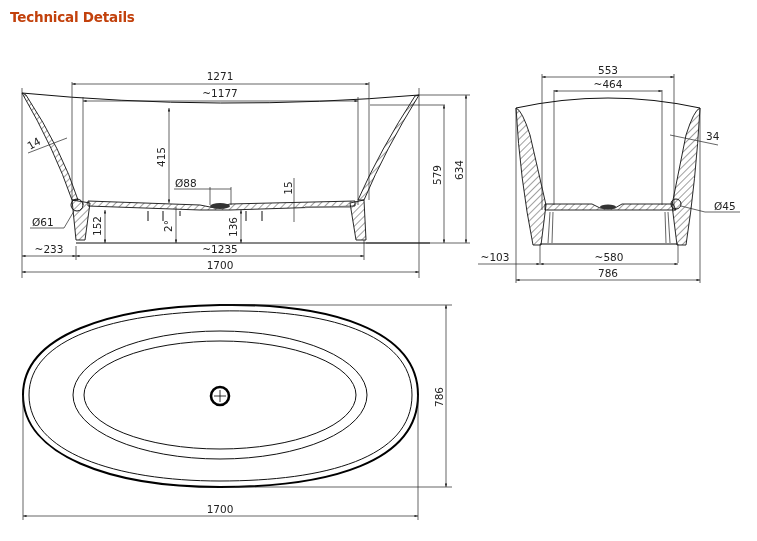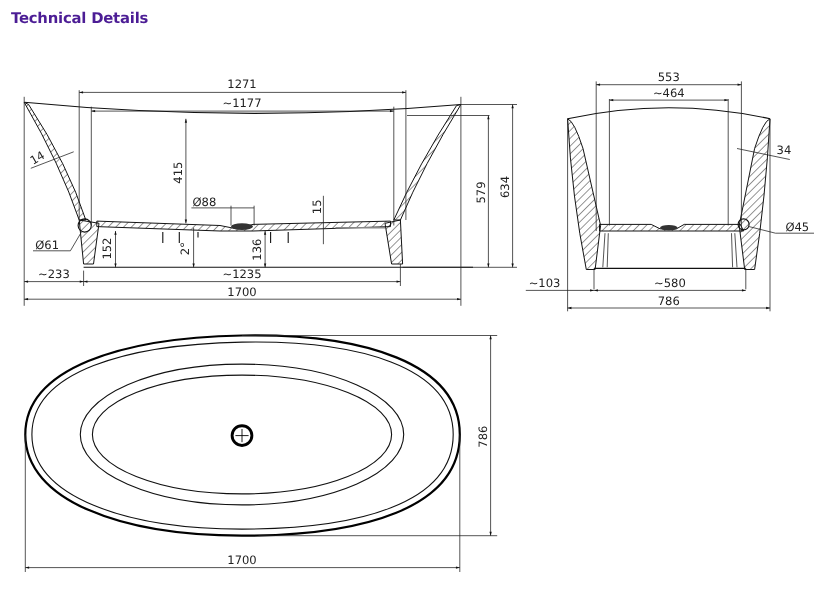--- a/index.html
+++ b/index.html
@@ -1,20 +1,20 @@
 <!DOCTYPE html>
 <html><head>
   <meta charset="utf-8">
   <style>
     html, body { margin: 0; padding: 0; background: #ffffff; }
     body { width: 757px; height: 541px; position: relative; overflow: hidden; font-family: "Liberation Sans", sans-serif; }
     .title {
       position: absolute; left: 10px; top: 9px;
       font-family: "DejaVu Sans", sans-serif;
-      font-weight: bold; font-size: 13.5px; color: #4c1d95; letter-spacing: -0.2px;
+      font-weight: bold; font-size: 13.5px; color: #c2410c; letter-spacing: -0.2px;
     }
     svg.drawing { position: absolute; left: 0; top: 0; width: 757px; height: 541px; }
     .ln { stroke: #111; stroke-width: 1; fill: none; }
     .thin { stroke: #222; stroke-width: 0.7; fill: none; }
     .bold { stroke: #000; stroke-width: 2; fill: none; }
     .gray { stroke: #888; stroke-width: 1.5; fill: none; }
     .dim { font-family: "DejaVu Sans", sans-serif; font-size: 10.5px; fill: #222; }
     .hatch { fill: url(#hatch); stroke: #111; stroke-width: 0.9; }
   </style>
 </head>

